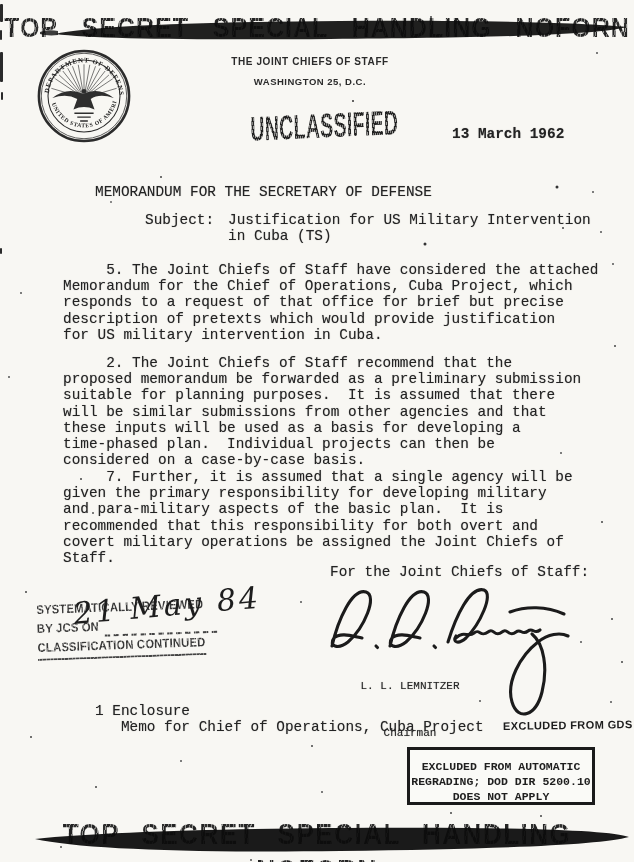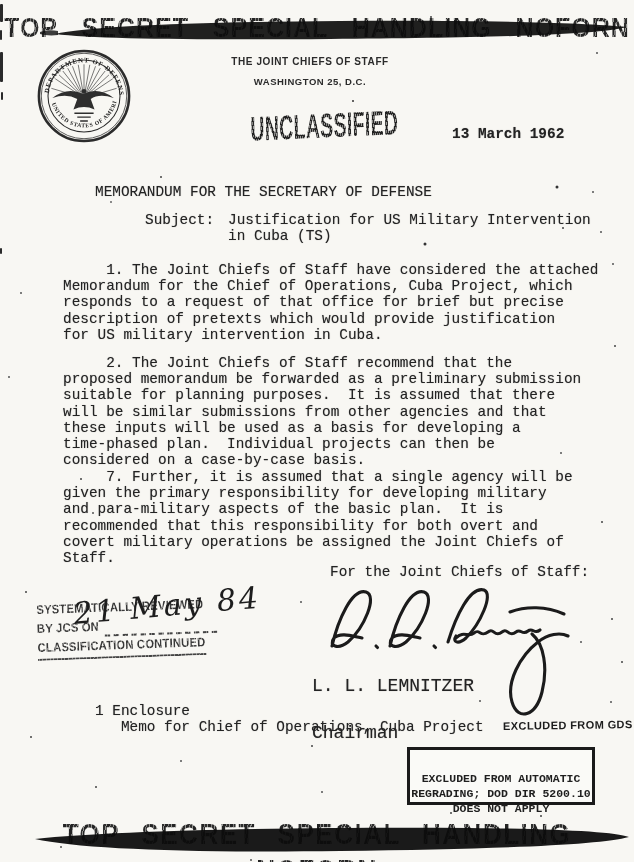--- a/index.html
+++ b/index.html
@@ -67,30 +67,30 @@
     white-space:nowrap;
   }
   .gds-stamp{
     position:absolute;left:503px;top:719px;
     font-family:"Liberation Sans",sans-serif;font-weight:bold;font-size:11px;
     letter-spacing:.4px;color:#1d1d1d;transform:rotate(-.8deg);
   }
   .regrade-box{
     position:absolute;left:407px;top:747px;width:188px;height:58px;
     border:3.5px solid #1a1a1a;box-sizing:border-box;background:rgba(252,252,250,.6);
-    text-align:center;padding-top:21px;
+    text-align:center;padding-top:9px;
     font-family:"Liberation Mono",monospace;font-weight:bold;font-size:11.5px;line-height:15px;
     color:#1f1f1f;white-space:pre;
   }
   
   .sig-svg{position:absolute;left:318px;top:576px;pointer-events:none;}
   .sig-sr{position:absolute;left:330px;top:590px;font-size:0;color:transparent;}
   .signer-block{
-    position:absolute;left:312px;top:648px;width:196px;text-align:left;
-    font-family:"Liberation Mono",monospace;font-size:18px;line-height:15.6px;
+    position:absolute;left:312px;top:648px;width:196px;text-align:center;
+    font-family:"Liberation Mono",monospace;font-size:11px;line-height:15.6px;
     color:#232323;text-shadow:0 0 1px rgba(25,25,25,.38);white-space:pre;
   }
   
   .edge-mark{position:absolute;background:#2a2a2a;border-radius:1px;}
   .speckles{position:absolute;left:0;top:0;width:2px;height:2px;border-radius:50%;background:transparent;
     box-shadow:
       430px 16px 0 0 #444, 596px 52px 0 0 #555, 352px 100px 0 0 #333,
       160px 176px 0 0 #444, 556px 186px 0 .5px #333, 592px 191px 0 0 #555,
       110px 201px 0 0 #666, 562px 227px 0 0 #444, 600px 231px 0 0 #555,
       424px 243px 0 .5px #333, 612px 263px 0 0 #555, 20px 292px 0 0 #555,
@@ -162,21 +162,21 @@
   <div class="lh-address">WASHINGTON 25, D.C.</div>
 
   <div class="unclassified">UNCLASSIFIED</div>
   <div class="tw" style="left:452px;top:126px;font-weight:bold;">13 March 1962</div>
 
   <div class="tw" style="left:95px;top:184px;">MEMORANDUM FOR THE SECRETARY OF DEFENSE</div>
   <div class="tw" style="left:145px;top:212px;">Subject:</div>
   <div class="tw" style="left:228px;top:212px;">Justification for US Military Intervention
 in Cuba (TS)</div>
 
-  <div class="tw" style="left:63px;top:262px;">     1. The Joint Chiefs of Staff have considered the attached
+  <div class="tw" style="left:63px;top:262px;">     5. The Joint Chiefs of Staff have considered the attached
 Memorandum for the Chief of Operations, Cuba Project, which
 responds to a request of that office for brief but precise
 description of pretexts which would provide justification
 for US military intervention in Cuba.</div>
   <div class="tw" style="left:63px;top:355px;">     2. The Joint Chiefs of Staff recommend that the
 proposed memorandum be forwarded as a preliminary submission
 suitable for planning purposes.  It is assumed that there
 will be similar submissions from other agencies and that
 these inputs will be used as a basis for developing a
 time-phased plan.  Individual projects can then be

